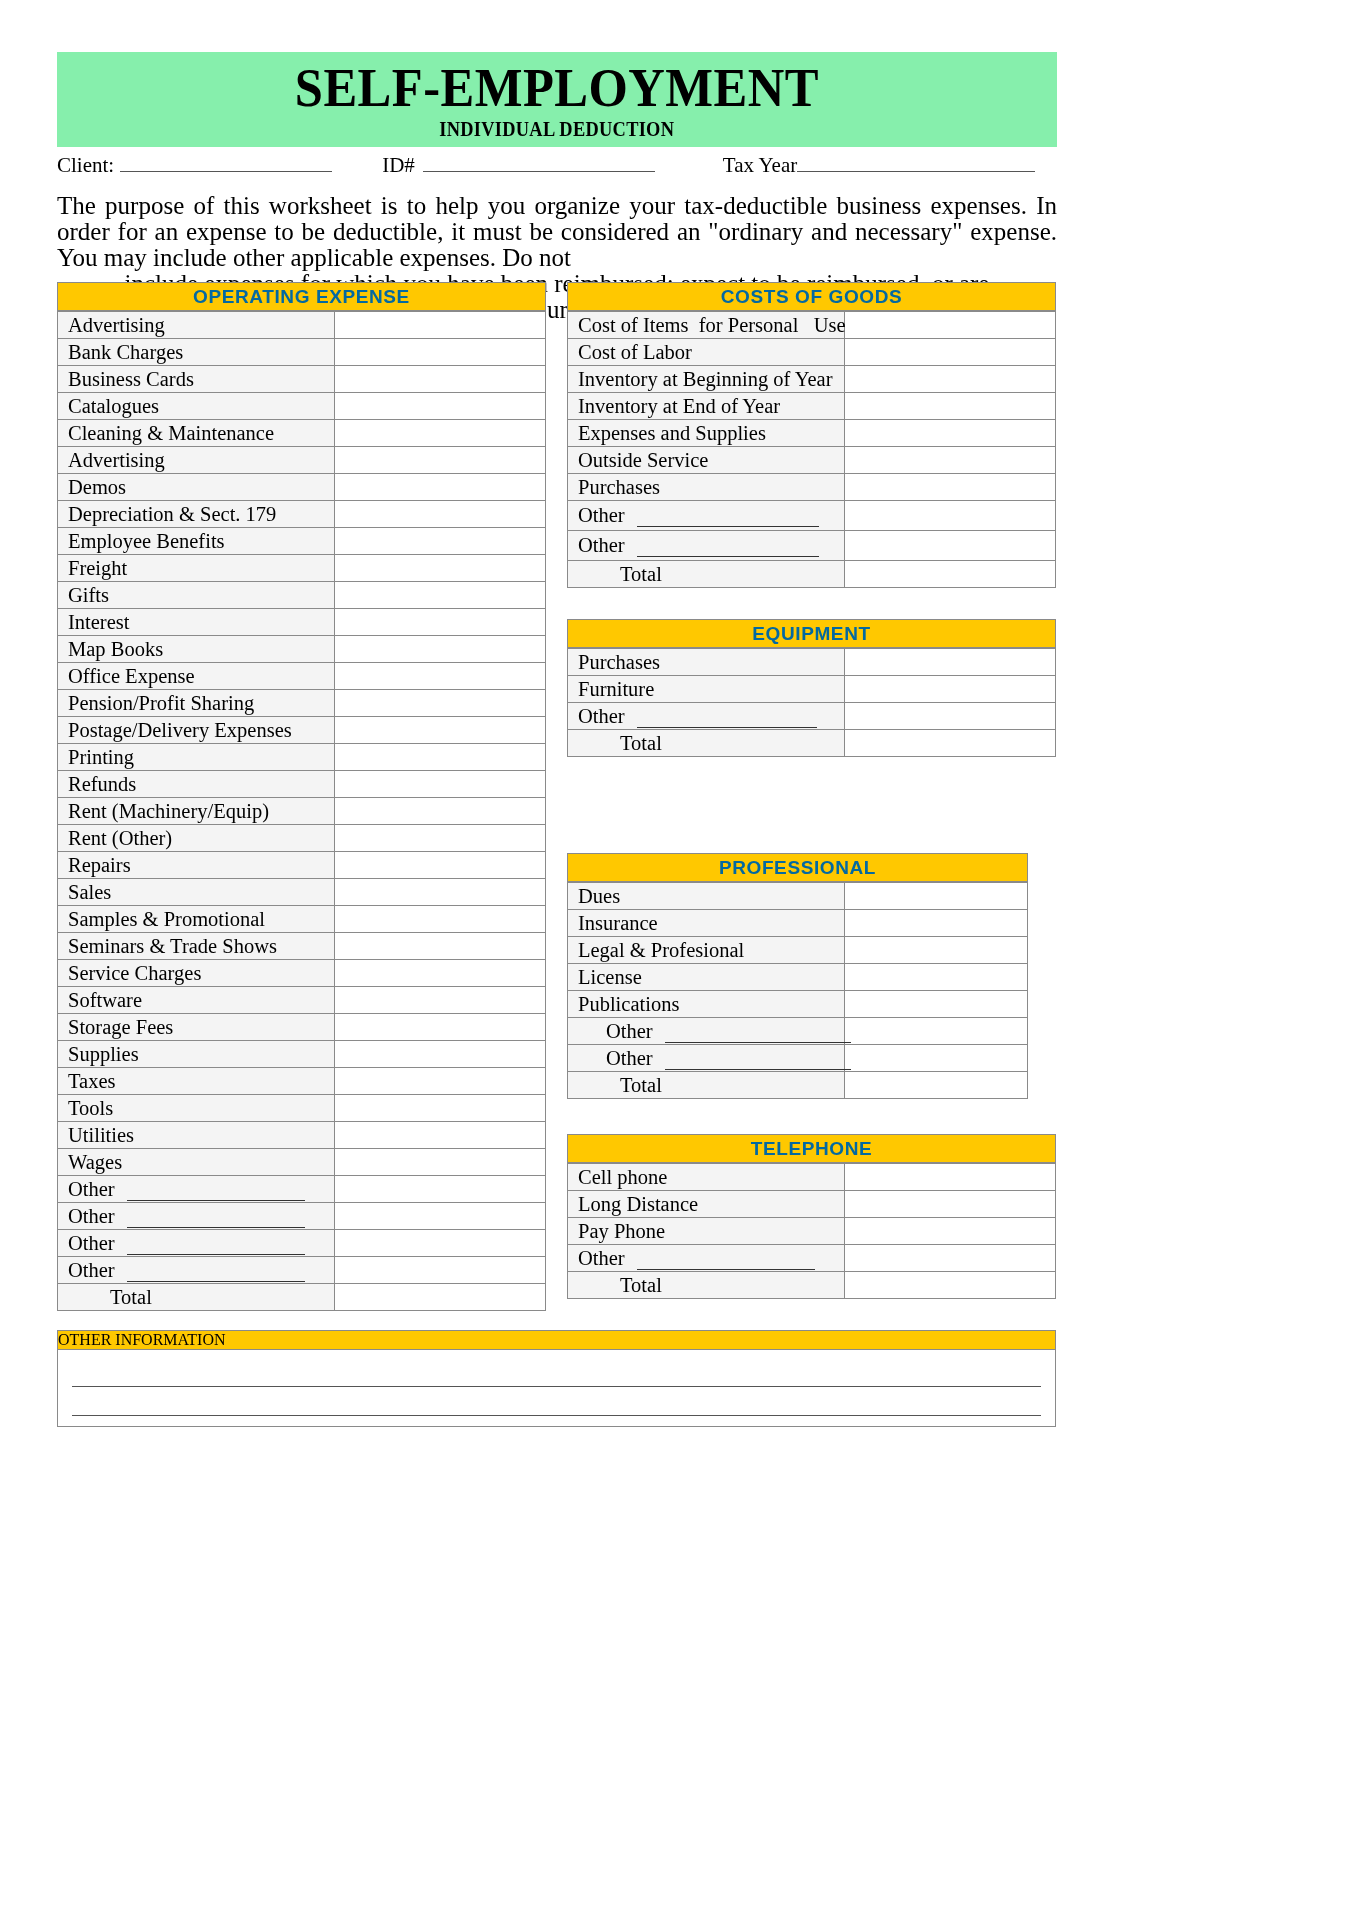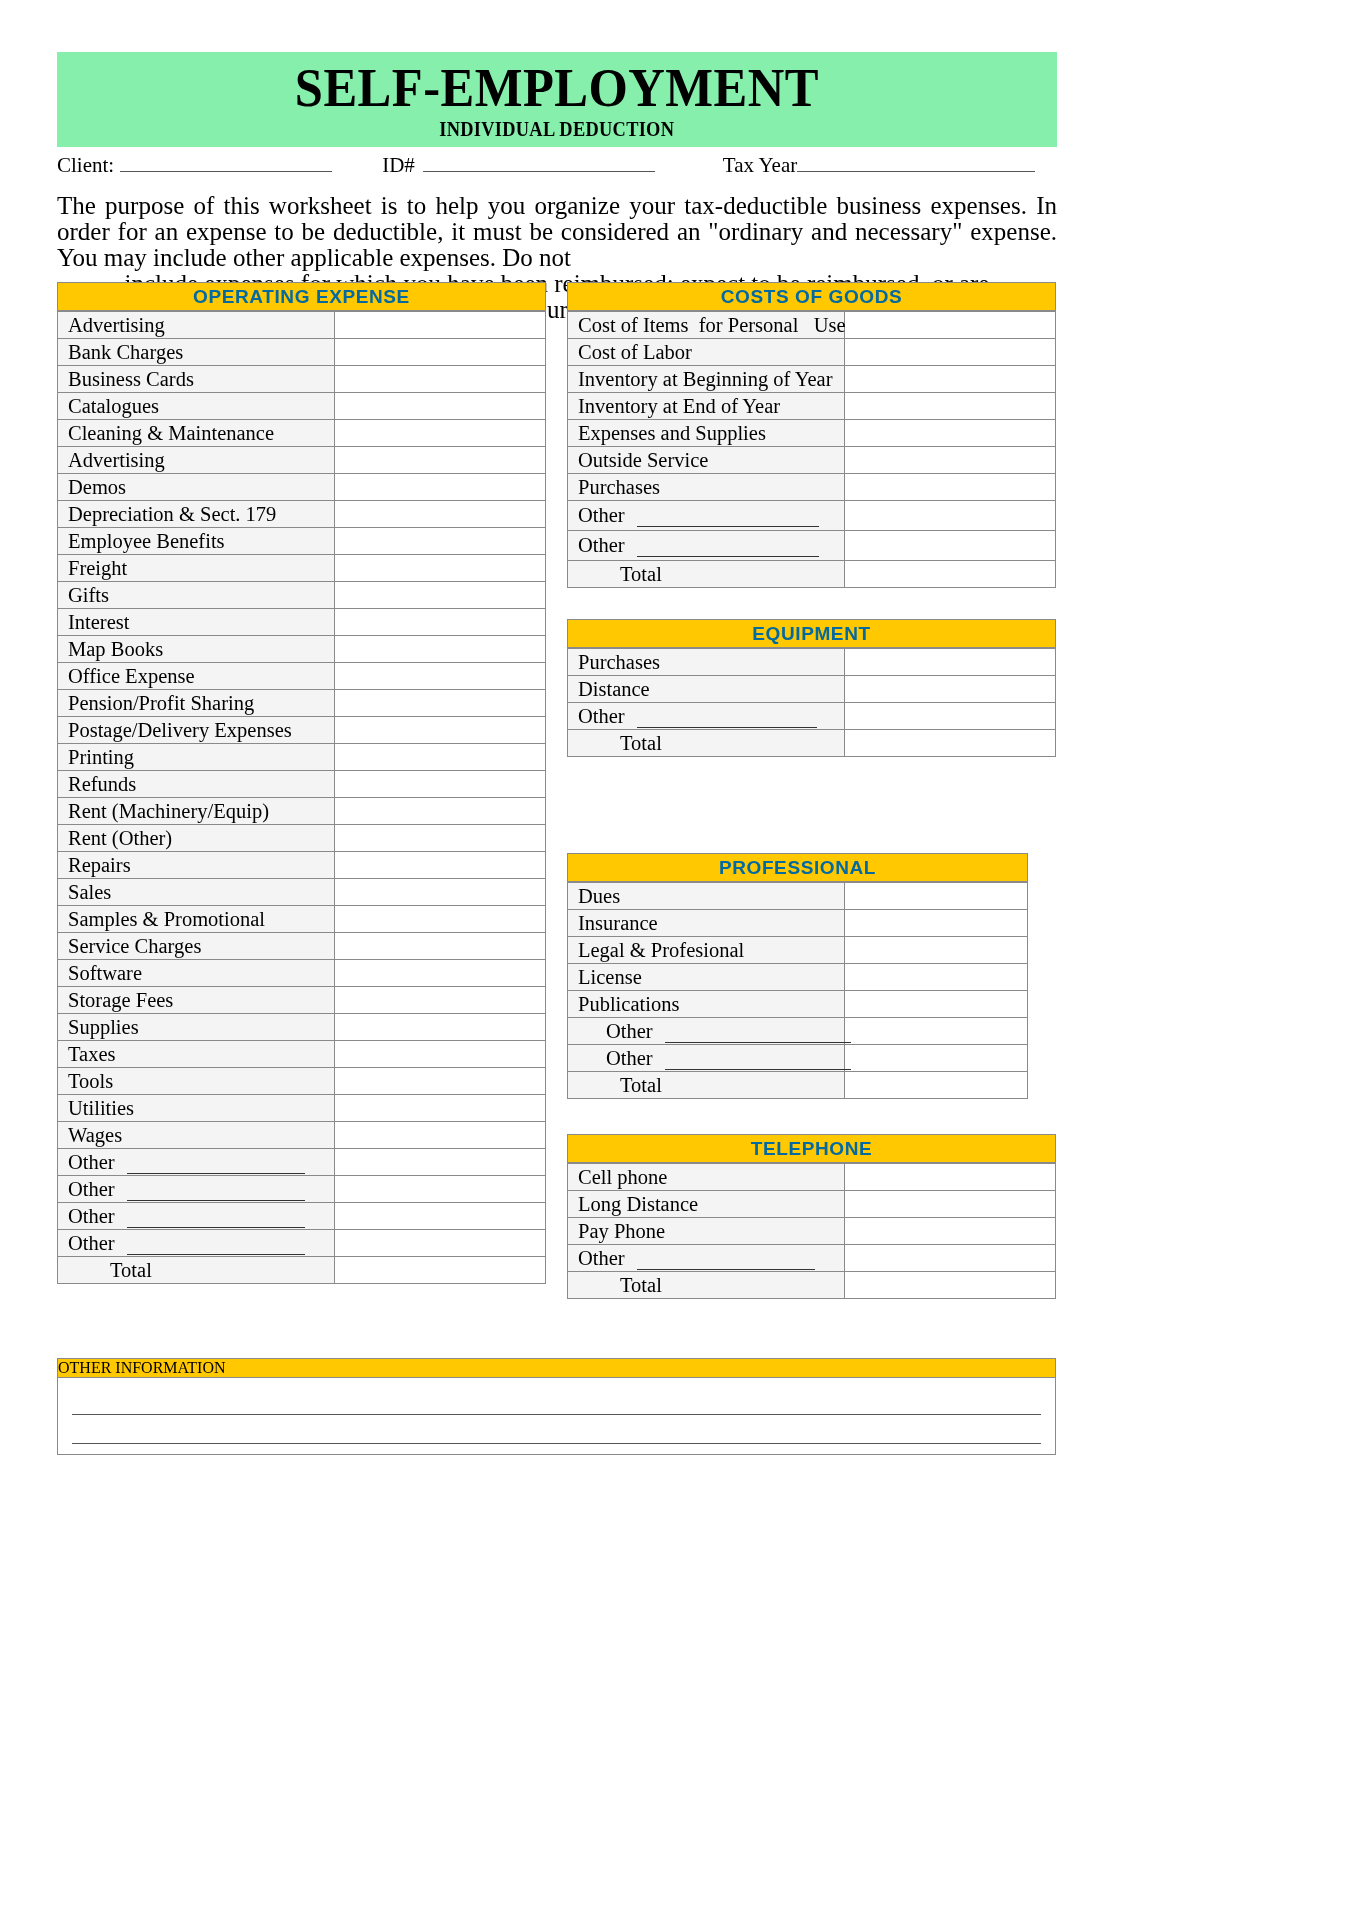--- a/index.html
+++ b/index.html
@@ -149,21 +149,20 @@
   #professional .col-label, #telephone .col-label { width: 277px; }
 
   
   #otherinfo {
     position: absolute;
     left: 57px;
     top: 1330px;
     width: 999px;
     border: 1px solid #8a8a8a;
     box-sizing: border-box;
-    margin-top: 28px;
   }
   #otherinfo .hdr {
     background: #FFC800;
     border: none;
     border-bottom: 1px solid #8a8a8a;
   }
   #otherinfo .body {
     background: #ffffff;
     height: 76px;
     padding: 14px 14px 0 14px;
@@ -296,20 +295,24 @@
           </tr>
           <tr>
             <td>Sales</td>
             <td class="amt"></td>
           </tr>
           <tr>
             <td>Samples &amp; Promotional</td>
             <td class="amt"></td>
           </tr>
           <tr>
+            <td>Seminars &amp; Trade Shows</td>
+            <td class="amt"></td>
+          </tr>
+          <tr>
             <td>Service Charges</td>
             <td class="amt"></td>
           </tr>
           <tr>
             <td>Software</td>
             <td class="amt"></td>
           </tr>
           <tr>
             <td>Storage Fees</td>
             <td class="amt"></td>
@@ -416,21 +419,21 @@
       <colgroup>
           <col class="col-label">
           <col>
         </colgroup>
       <tbody>
           <tr>
             <td>Purchases</td>
             <td class="amt"></td>
           </tr>
           <tr>
-            <td>Distance</td>
+            <td>Furniture</td>
             <td class="amt"></td>
           </tr>
           <tr>
             <td class="">Other<span class="otherline" style="width:180px;"></span></td>
             <td class="amt"></td>
           </tr>
           <tr>
             <td class="total">Total</td>
             <td class="amt"></td>
           </tr>

